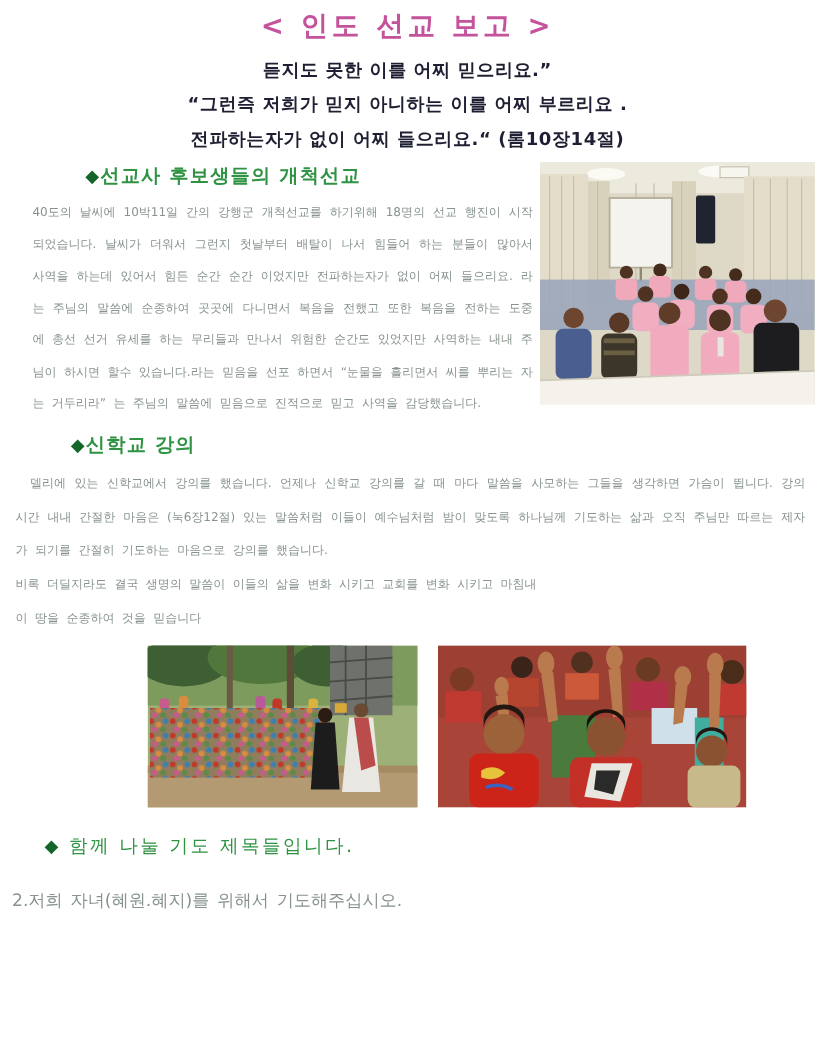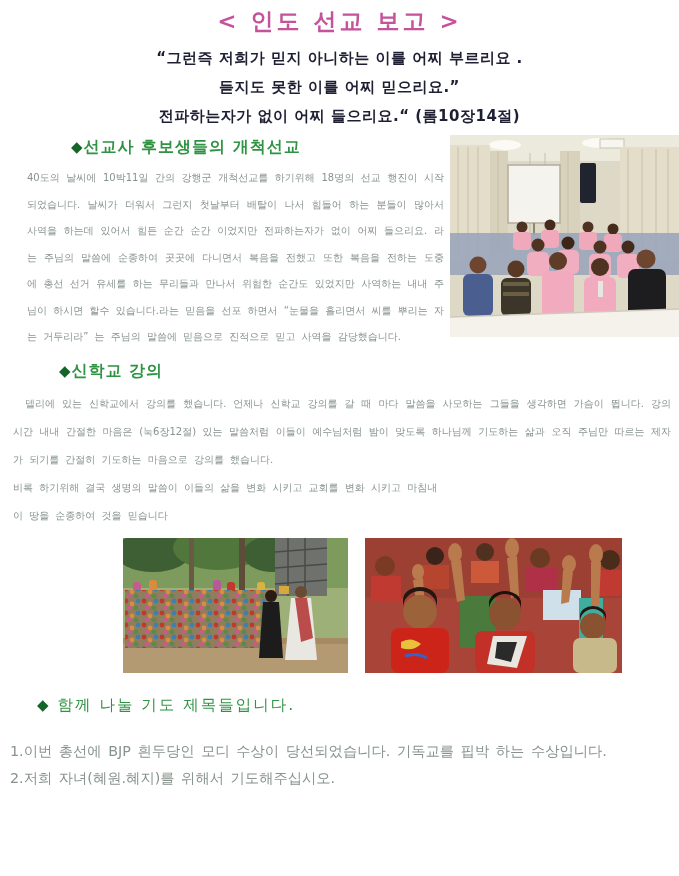--- a/index.html
+++ b/index.html
@@ -51,22 +51,22 @@
   .clearfix::after{content:"";display:block;clear:both;}
 </style>
 </head>
 <body>
 
 <div class="page">
 
   <div class="doc-title">&lt; 인도 선교 보고 &gt;</div>
 
   <div class="scripture">
+    <div>듣지도 못한  이를 어찌 믿으리요.”</div>
     <div>“그런즉  저희가 믿지 아니하는 이를 어찌 부르리요 .</div>
-    <div>듣지도 못한  이를 어찌 믿으리요.”</div>
     <div>전파하는자가 없이 어찌 들으리요.“ (롬10장14절)</div>
   </div>
 
   <div class="sec1 clearfix">
 
     <svg class="photo-classroom" viewBox="0 0 229 202" xmlns="http://www.w3.org/2000/svg" preserveAspectRatio="none">
       <rect width="229" height="202" fill="#ded8c6"></rect>
 
       <rect x="0" y="0" width="229" height="26" fill="#ece9dd"></rect>
       <ellipse cx="55" cy="10" rx="16" ry="5" fill="#fbfaf4"></ellipse>
@@ -143,21 +143,21 @@
     </svg>
 
     <h2 class="sec-heading"><span class="diamond">◆</span><span>선교사 후보생들의 개척선교</span></h2>
 
     <p class="body-text">40도의 날씨에 10박11일 간의 강행군 개척선교를 하기위해 18명의 선교 행진이 시작되었습니다.  날씨가 더워서 그런지 첫날부터 배탈이 나서 힘들어 하는 분들이 많아서 사역을 하는데 있어서 힘든 순간 순간 이었지만 전파하는자가 없이 어찌 들으리요. 라는 주님의 말씀에 순종하여 곳곳에 다니면서 복음을 전했고 또한 복음을 전하는 도중에 총선 선거 유세를 하는 무리들과 만나서  위험한 순간도 있었지만 사역하는 내내 주님이 하시면 할수 있습니다.라는 믿음을 선포 하면서 “눈물을 흘리면서 씨를 뿌리는 자는 거두리라” 는 주님의 말씀에 믿음으로 진적으로 믿고 사역을 감당했습니다.</p>
   </div>
 
   <div class="sec2">
     <h2 class="sec-heading"><span class="diamond">◆</span><span>신학교 강의</span></h2>
     <p class="body-text">델리에 있는  신학교에서 강의를 했습니다. 언제나 신학교 강의를 갈 때 마다 말씀을 사모하는 그들을 생각하면 가슴이 뜁니다. 강의 시간 내내 간절한 마음은 (눅6장12절) 있는 말씀처럼 이들이  예수님처럼 밤이 맞도록 하나님께 기도하는 삶과  오직 주님만 따르는 제자가 되기를 간절히 기도하는 마음으로 강의를 했습니다.</p>
-    <p class="body-text tail">비록 하기위해 결국 생명의 말씀이 이들의 삶을 변화 시키고 교회를 변화 시키고 마침내</p>
+    <p class="body-text tail">비록 더딜지라도 결국 생명의 말씀이 이들의 삶을 변화 시키고 교회를 변화 시키고 마침내</p>
     <p class="body-text tail">이 땅을 순종하여 것을 믿습니다</p>
   </div>
 
   <div class="photo-row">
 
     <svg class="photo-outdoor" viewBox="0 0 225 135" xmlns="http://www.w3.org/2000/svg" preserveAspectRatio="none">
       <defs>
         <pattern id="crowdp" width="18" height="12" patternUnits="userSpaceOnUse">
           <rect width="18" height="12" fill="#8f7d5e"></rect>
           <circle cx="3" cy="3" r="2.4" fill="#c0392b"></circle>
@@ -265,18 +265,17 @@
         <circle cx="228" cy="88" r="13" fill="#8a5230"></circle>
         <path d="M215,84 a13,13 0 0 1 26,0 l0,-6 a13,10 0 0 0 -26,0 z" fill="#241610"></path>
         <rect x="208" y="100" width="44" height="35" rx="7" fill="#c8b98a"></rect>
       </g>
     </svg>
   </div>
 
   <div class="sec3-heading"><span class="diamond">◆</span> <span>함께 나눌 기도 제목들입니다.</span></div>
 
   <div class="prayer-list">
-    <div class="prayer-line">1.이번 총선에 BJP 흰두당인 모디 수상이 당선되었습니다. 기독교를 핍박 하는 수상입니다.</div>
     <div class="prayer-line">2.저희 자녀(혜원.혜지)를 위해서 기도해주십시오.</div>
 
   </div>
 
 </div>
 
 </body></html>

